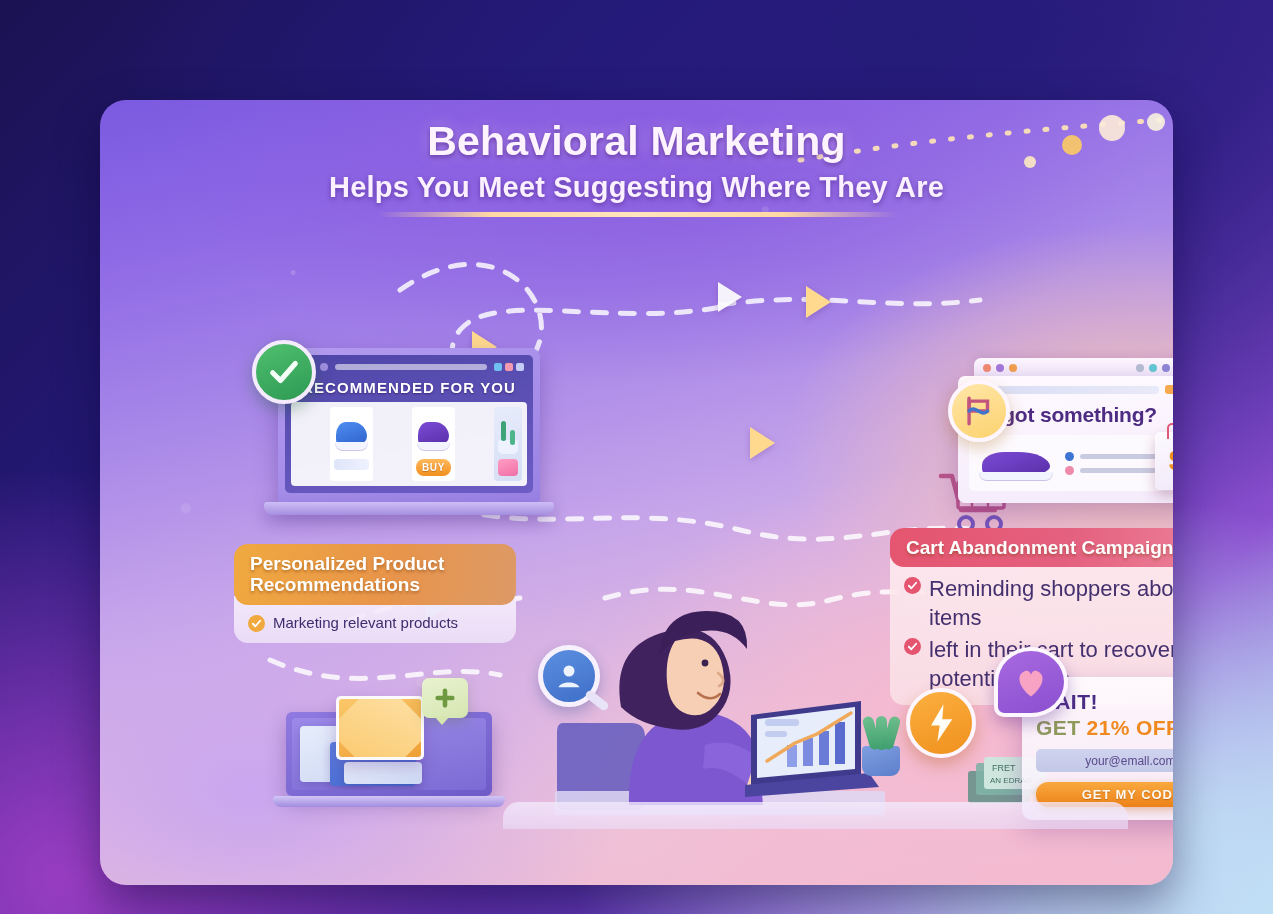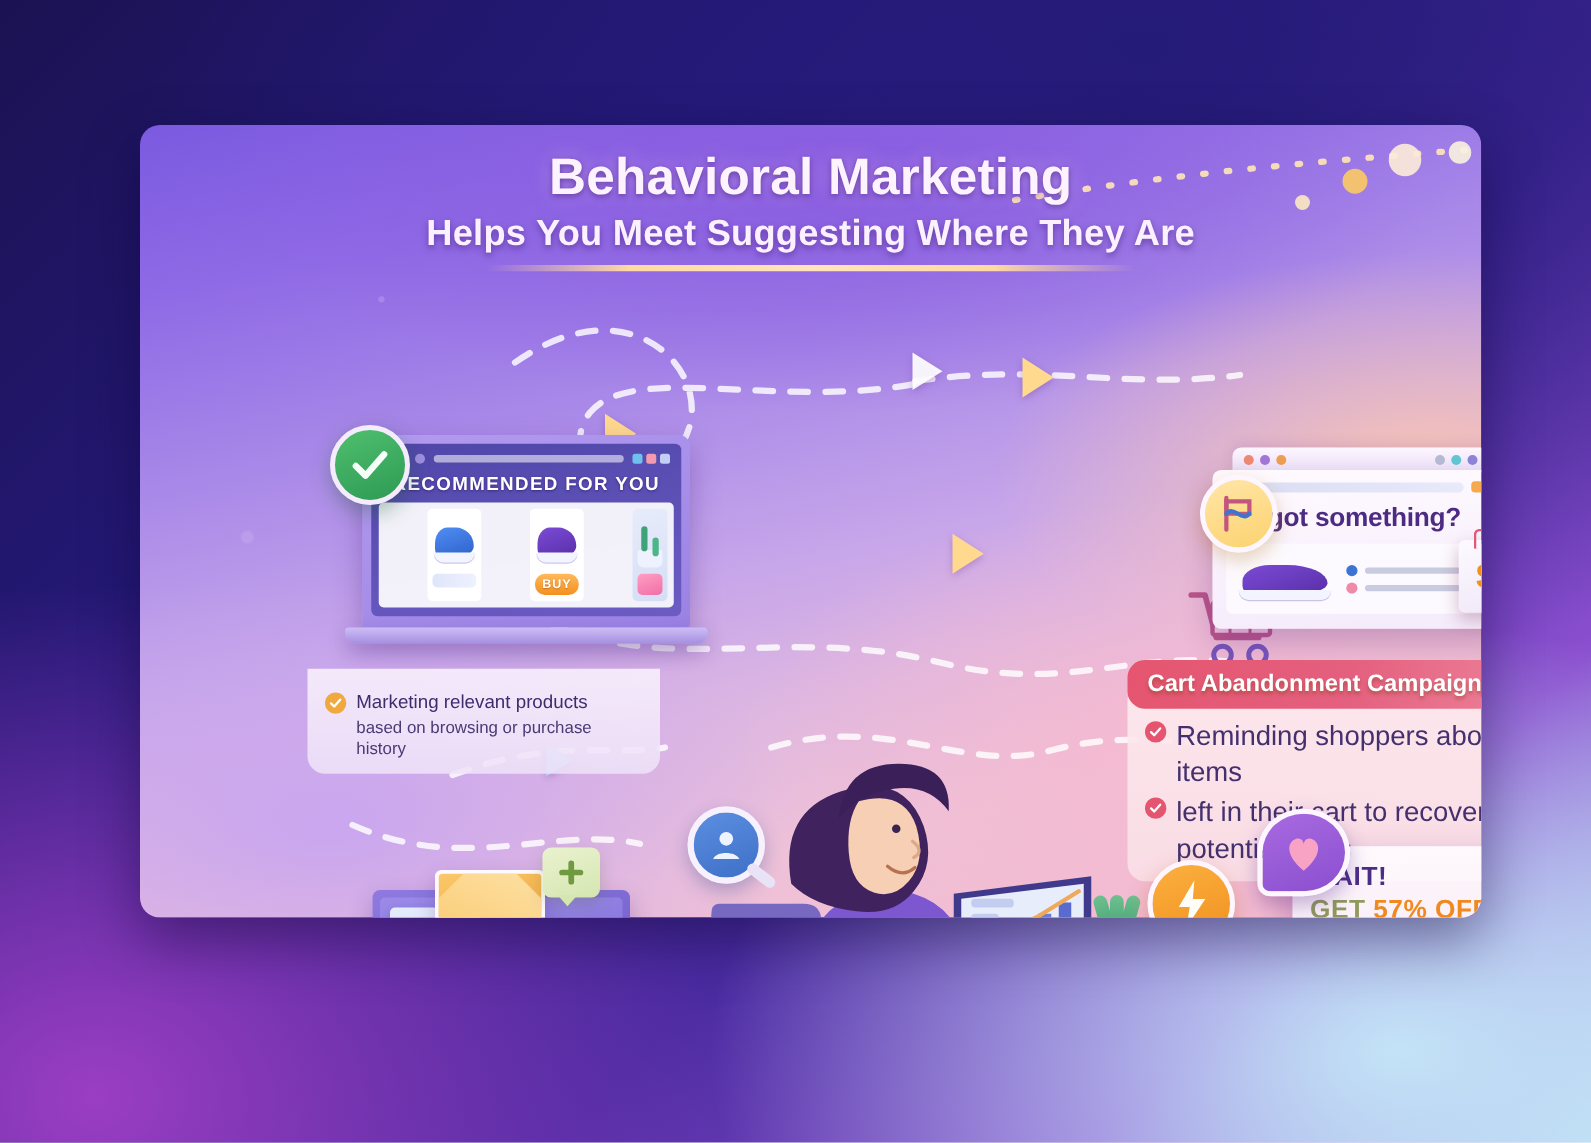--- a/index.html
+++ b/index.html
@@ -13,23 +13,23 @@
     background:
       radial-gradient(ellipse 70% 60% at 88% 92%, #c3e3f7 0%, rgba(195,227,247,0) 62%),
       radial-gradient(ellipse 62% 70% at 6% 96%, #9b3ec4 0%, rgba(155,62,196,0) 64%),
       radial-gradient(ellipse 90% 80% at 72% 4%, #241a77 0%, rgba(36,26,119,0) 70%),
       linear-gradient(135deg, #1b1252 0%, #25197a 30%, #4a2ba0 62%, #8b4fcf 82%, #bcdcf2 100%);
   }
 
   
   .card {
     position: absolute;
-    left: 112px; top: 100px;
-    width: 1073px; height: 634px;
-    border-radius: 16px;
+    left: 100px; top: 100px;
+    width: 1073px; height: 785px;
+    border-radius: 26px;
     overflow: hidden;
     box-shadow: 0 18px 46px rgba(10,4,50,.45);
     background:
       radial-gradient(ellipse 52% 46% at 80% 78%, #f6b9cf 0%, rgba(246,185,207,0) 68%),
       radial-gradient(ellipse 46% 40% at 96% 44%, #f7c3b4 0%, rgba(247,195,180,0) 70%),
       radial-gradient(ellipse 50% 44% at 14% 88%, #c9a6ef 0%, rgba(201,166,239,0) 70%),
       radial-gradient(ellipse 64% 42% at 52% 6%, #8a5de0 0%, rgba(138,93,224,0) 72%),
       linear-gradient(168deg, #7b5ae0 0%, #8f6ae6 16%, #a888e8 34%, #c5a4ea 52%, #dcb6e2 66%, #eec2d8 80%, #f3b9cf 100%);
   }
   .card::after {
@@ -444,32 +444,32 @@
       <svg viewBox="0 0 24 24">
         <path d="M5 3 v18" stroke="#c2567e" stroke-width="2.4" stroke-linecap="round" fill="none"></path>
         <path d="M5 5 h13 v7 H5z" fill="none" stroke="#c2567e" stroke-width="2.4"></path>
         <path d="M5 12 c4 -5, 9 5, 13 0" fill="none" stroke="#3f76cc" stroke-width="2.4" stroke-linecap="round"></path>
       </svg>
     </div>
     <div class="tag-badge">$</div>
   </div>
 
   <div class="info" id="card-left">
+    <div class="bar">Personalized Product Recommendations</div>
     <div class="body">
       <div class="row">
         <span class="tick">
           <svg viewBox="0 0 24 24">
             <path d="M4 12.5 L9.5 18 L20 6" fill="none" stroke="#fff" stroke-width="4" stroke-linecap="round" stroke-linejoin="round"></path>
           </svg>
         </span>
         <span>
           <span class="txt" style="display:block">Marketing relevant products</span>
         </span>
       </div>
-      <div class="sub" style="padding-left:25px">based on browsing or purchase history</div>
     </div>
   </div>
 
   <div class="info" id="card-right">
     <div class="bar">Cart Abandonment Campaigns</div>
     <div class="body">
       <div class="row">
         <span class="tick">
           <svg viewBox="0 0 24 24">
             <path d="M4 12.5 L9.5 18 L20 6" fill="none" stroke="#fff" stroke-width="4" stroke-linecap="round" stroke-linejoin="round"></path>
@@ -572,21 +572,21 @@
 
   <div class="heart-badge">
     <svg viewBox="0 0 24 22">
       <path d="M12 21 C2 13 2 5 7.5 3 C10 2 12 4 12 6 C12 4 14 2 16.5 3 C22 5 22 13 12 21z" fill="#f9a3c4"></path>
     </svg>
   </div>
 
   <div class="popup">
 
     <div class="wait">WAIT!</div>
-    <div class="offer"><span>GET </span><b>57% OFF</b></div>
+    <div class="offer"><span>GET </span><b>21% OFF</b></div>
     <div class="field">your@emall.com.</div>
     <div class="getcode">GET MY CODE</div>
   </div>
 
   <div class="caption">
     
     
   </div>
 
 </div>

